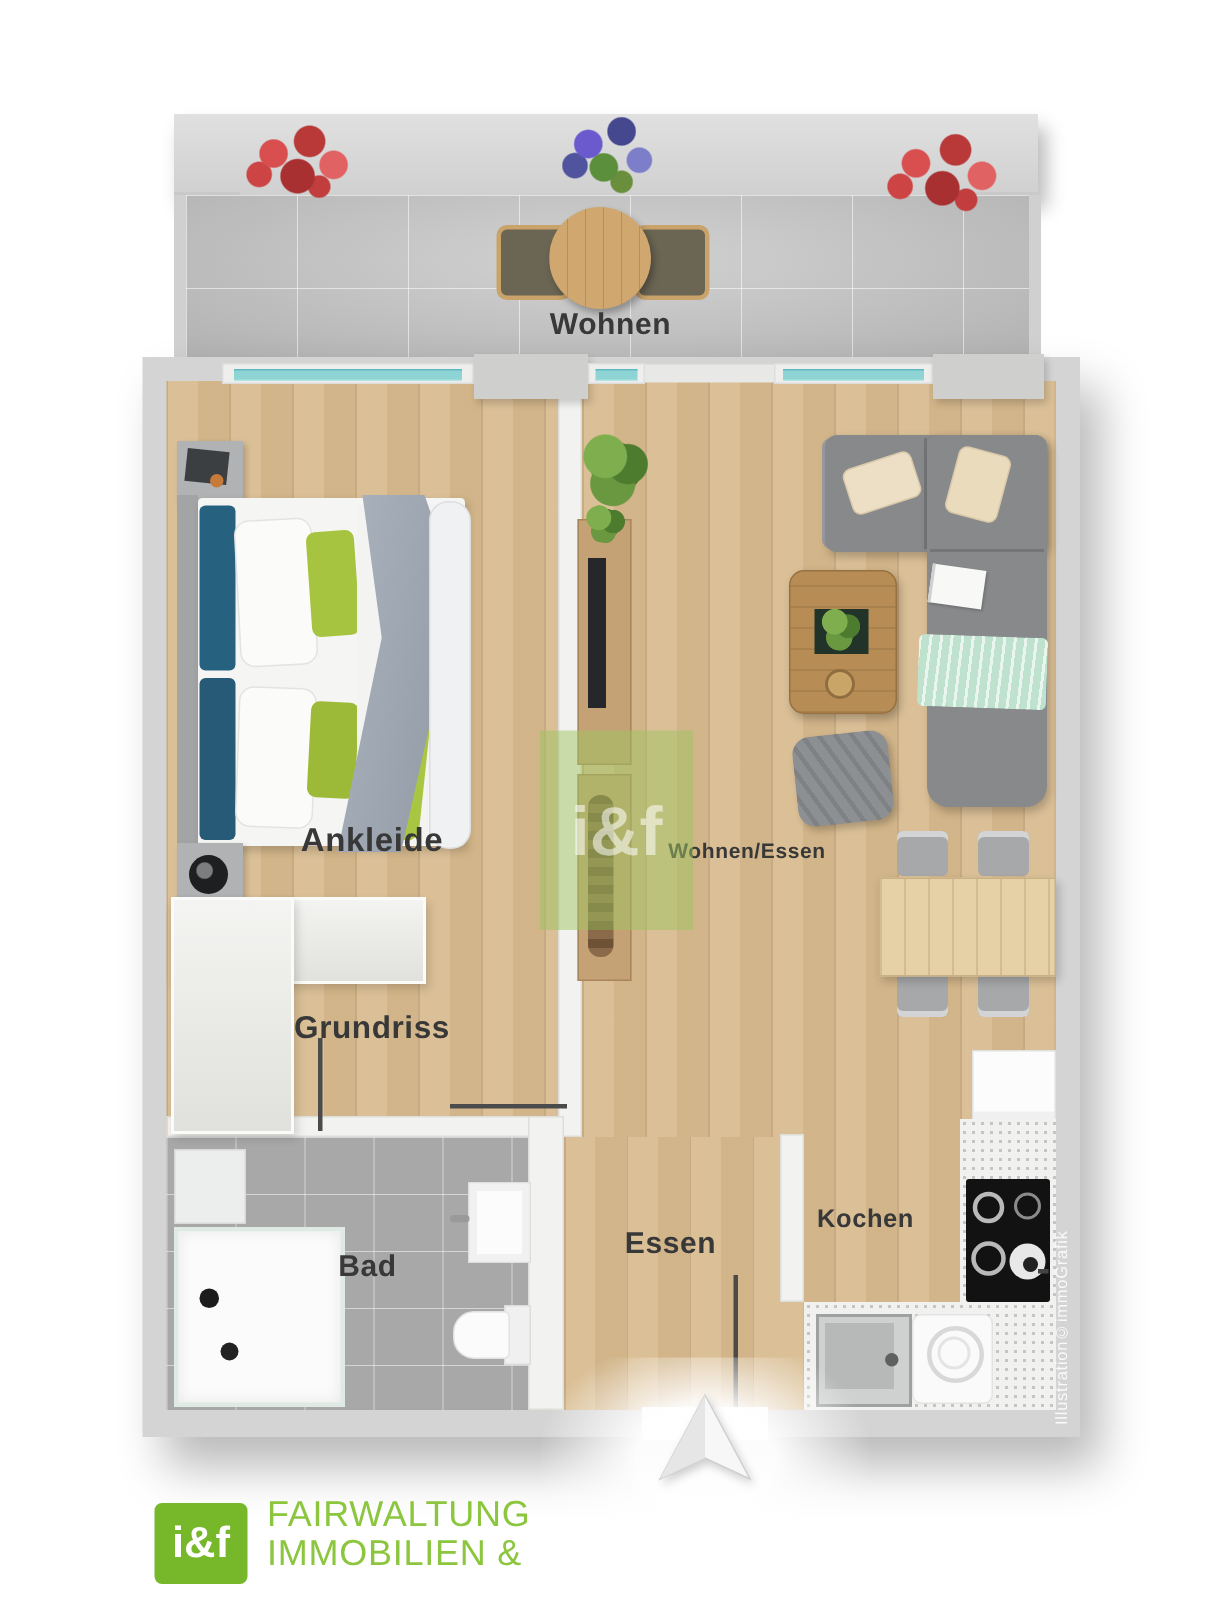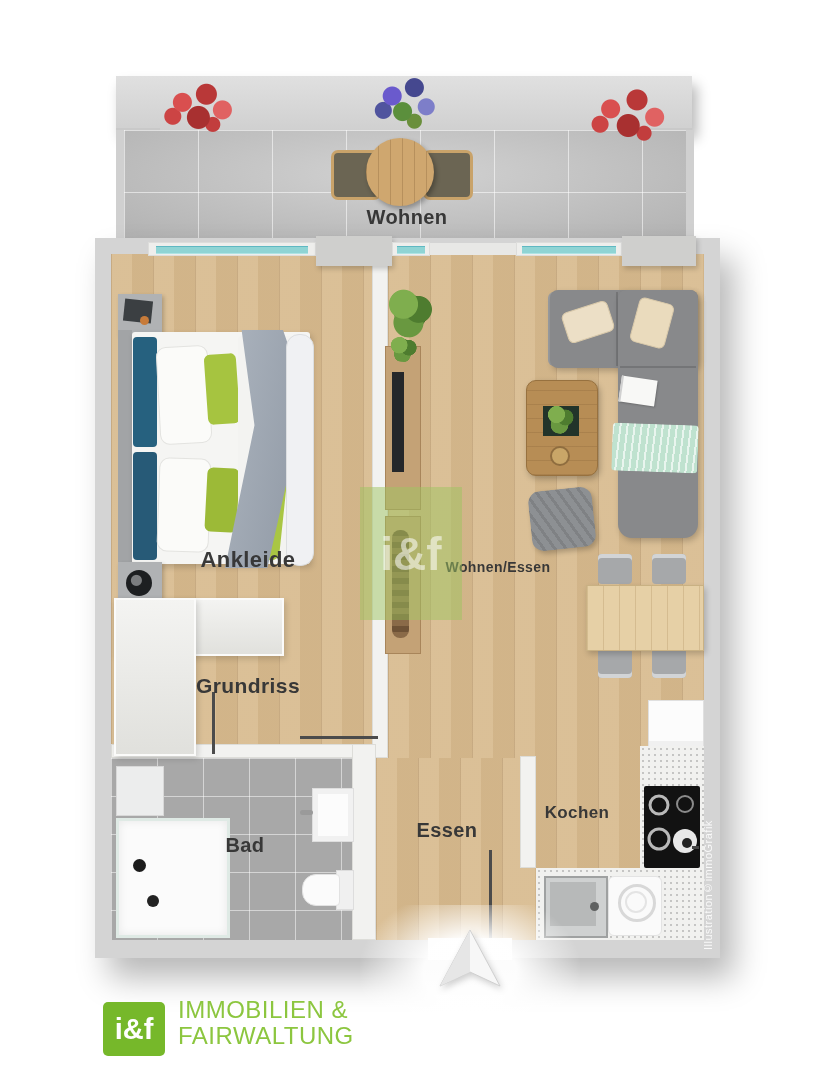--- a/index.html
+++ b/index.html
@@ -216,19 +216,19 @@
   <svg class="abs" style="left:436px;top:928px;filter:drop-shadow(2px 3px 3px rgba(0,0,0,.18));" width="68" height="66" viewBox="0 0 68 66">
     <polygon points="34,2 64,58 34,44 4,58" fill="#f7f7f7" stroke="#cfcfcf" stroke-width="1"></polygon>
     <polygon points="34,2 34,44 4,58" fill="#e6e6e6"></polygon>
   </svg>
 
   <div class="abs" style="left:103px;top:1002px;width:62px;height:54px;background:#76b82a;border-radius:5px;
               display:flex;align-items:center;justify-content:center;">
     <span style="color:#ffffff;font-size:29px;font-weight:700;">i&amp;f</span>
   </div>
   <div class="abs" style="left:178px;top:997px;color:#8cc63f;font-size:24px;line-height:26px;letter-spacing:.5px;">
+    <div>FAIRWALTUNG</div>
     <div>IMMOBILIEN &amp;</div>
-    <div>FAIRWALTUNG</div>
   </div>
 
 
 
 </div>
 
 </body></html>

